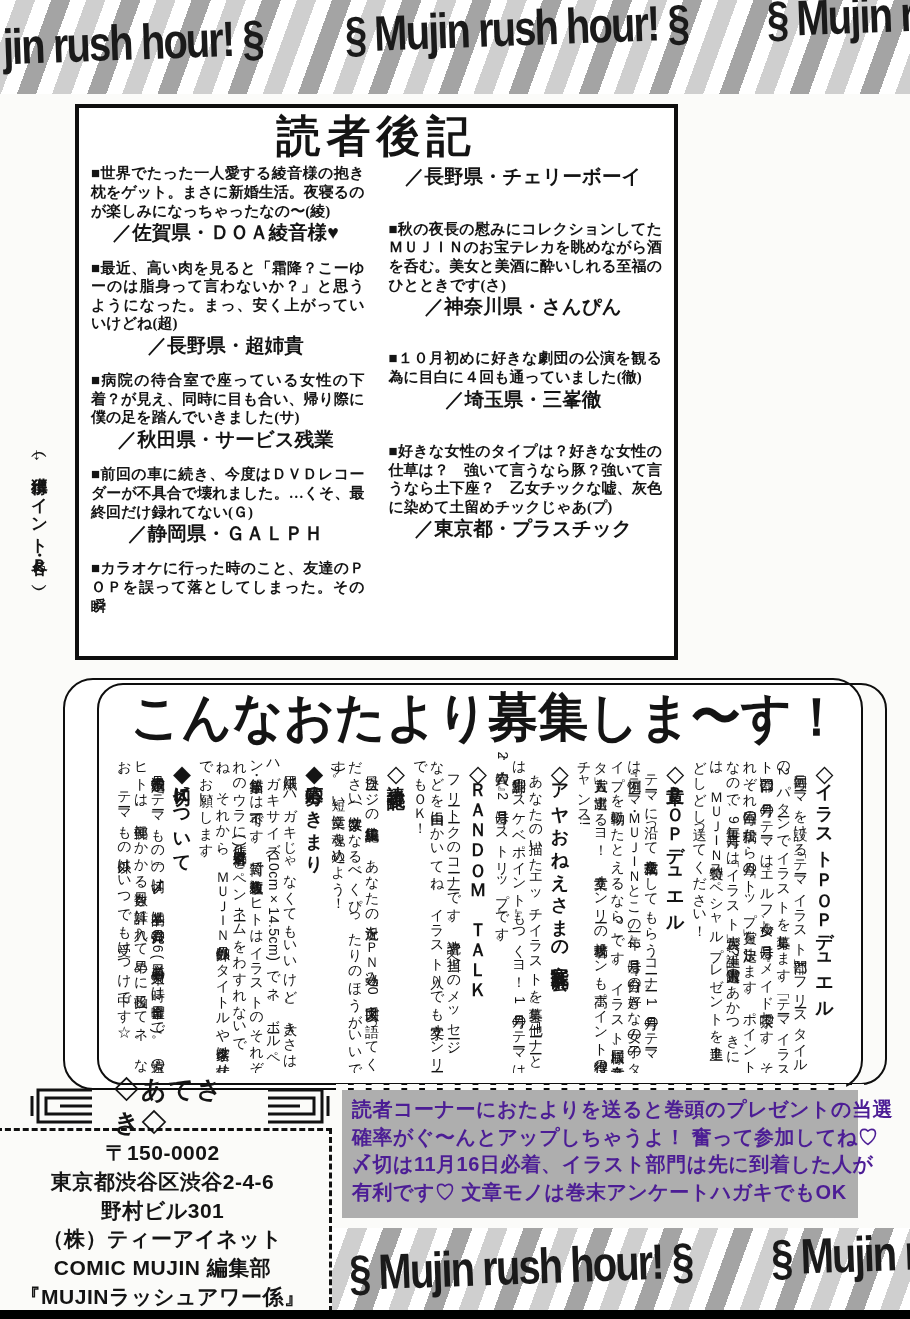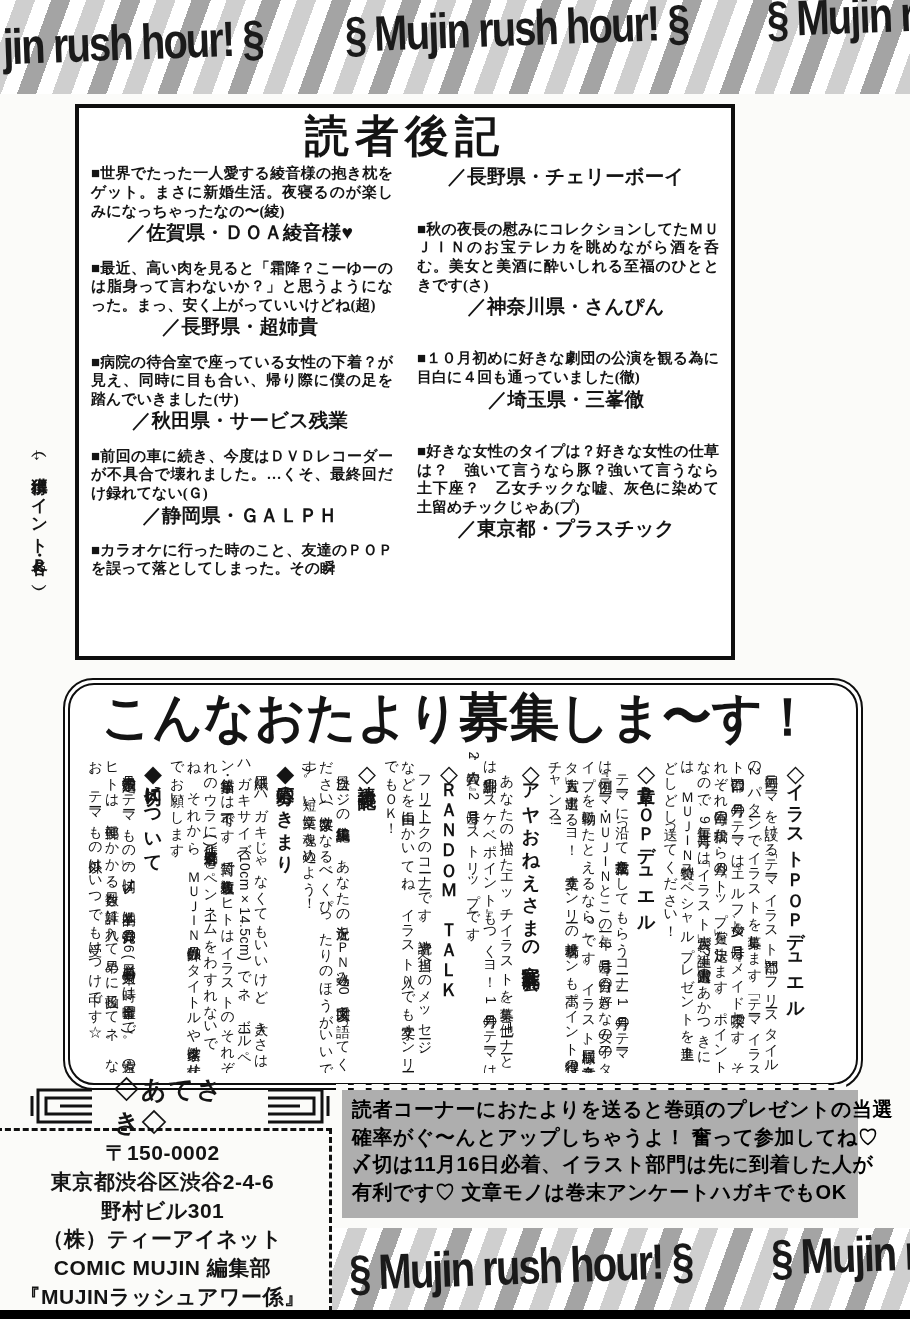--- a/index.html
+++ b/index.html
@@ -28,21 +28,21 @@
   }
   .ticker span { display:inline-block; transform:scale(0.95,1.18); }
   .ticker .gap { margin-right:66px; }
   .ticker-top { top:24px; left:-4px; }
   .ticker-bottom { top:22px; left:8px; }
 
   .bottom-black-bar { position:absolute; left:0; right:0; top:1310px; height:9px; background:#000; }
 
   
   .letters-box {
-    position:absolute; left:75px; top:104px; width:660px; height:556px;
+    position:absolute; left:75px; top:104px; width:603px; height:556px;
     background:#fff; border:4px solid #0e0e0e; box-sizing:border-box;
     padding:4px 12px 6px 12px;
   }
   .letters-title {
     text-align:center; font-weight:900; font-size:44px; letter-spacing:6px;
     font-family:"Liberation Sans", sans-serif; line-height:1.1; margin:0 0 4px 0;
   }
   .letters-cols { display:flex; gap:24px; }
   .letters-col { flex:1 1 0; min-width:0; }
   .letter { margin-bottom:13px; }
@@ -65,21 +65,21 @@
   }
 
   
   .submit-box-outer {
     position:absolute; left:63px; top:678px; width:800px; height:412px;
     border:2px solid #0e0e0e; border-radius:30px; background:#fff; box-sizing:border-box;
     padding:3px;
   }
   .submit-box-inner {
     width:100%; height:100%; border:2px solid #0e0e0e; border-radius:26px;
-    box-sizing:border-box; padding:4px 24px 6px 12px; overflow:hidden;
+    box-sizing:border-box; padding:4px 24px 6px 12px; overflow:hidden;margin-left:29px;
   }
   .submit-heading {
     text-align:center; font-weight:900; font-size:50px; letter-spacing:0px;
     line-height:1.08; margin:0; transform:scale(1,1.05); transform-origin:center top;
     font-family:"Liberation Sans", sans-serif;
   }
   .vtext {
     margin-top:8px; height:322px; writing-mode:vertical-rl;
     overflow:hidden; font-family:"Liberation Sans", sans-serif;
   }
@@ -113,21 +113,21 @@
 
   
   .announce {
     position:absolute; left:336px; top:1084px; width:528px; height:140px;
     background:#aeaeae; background-clip:padding-box;
     border:6px dashed #fbfbf9; box-sizing:border-box;
     padding:6px 10px;
   }
   .announce-line {
     font-family:"Liberation Sans", sans-serif; font-weight:700;
-    font-size:20px; line-height:1.38; color:#000000; letter-spacing:0.5px;
+    font-size:20px; line-height:1.38; color:#4c1d95; letter-spacing:0.5px;
     white-space:nowrap;
   }
 </style>
 </head>
 <body>
 
 <div class="page">
 
   <div class="stripes banner-top">
     <div class="ticker ticker-top">

